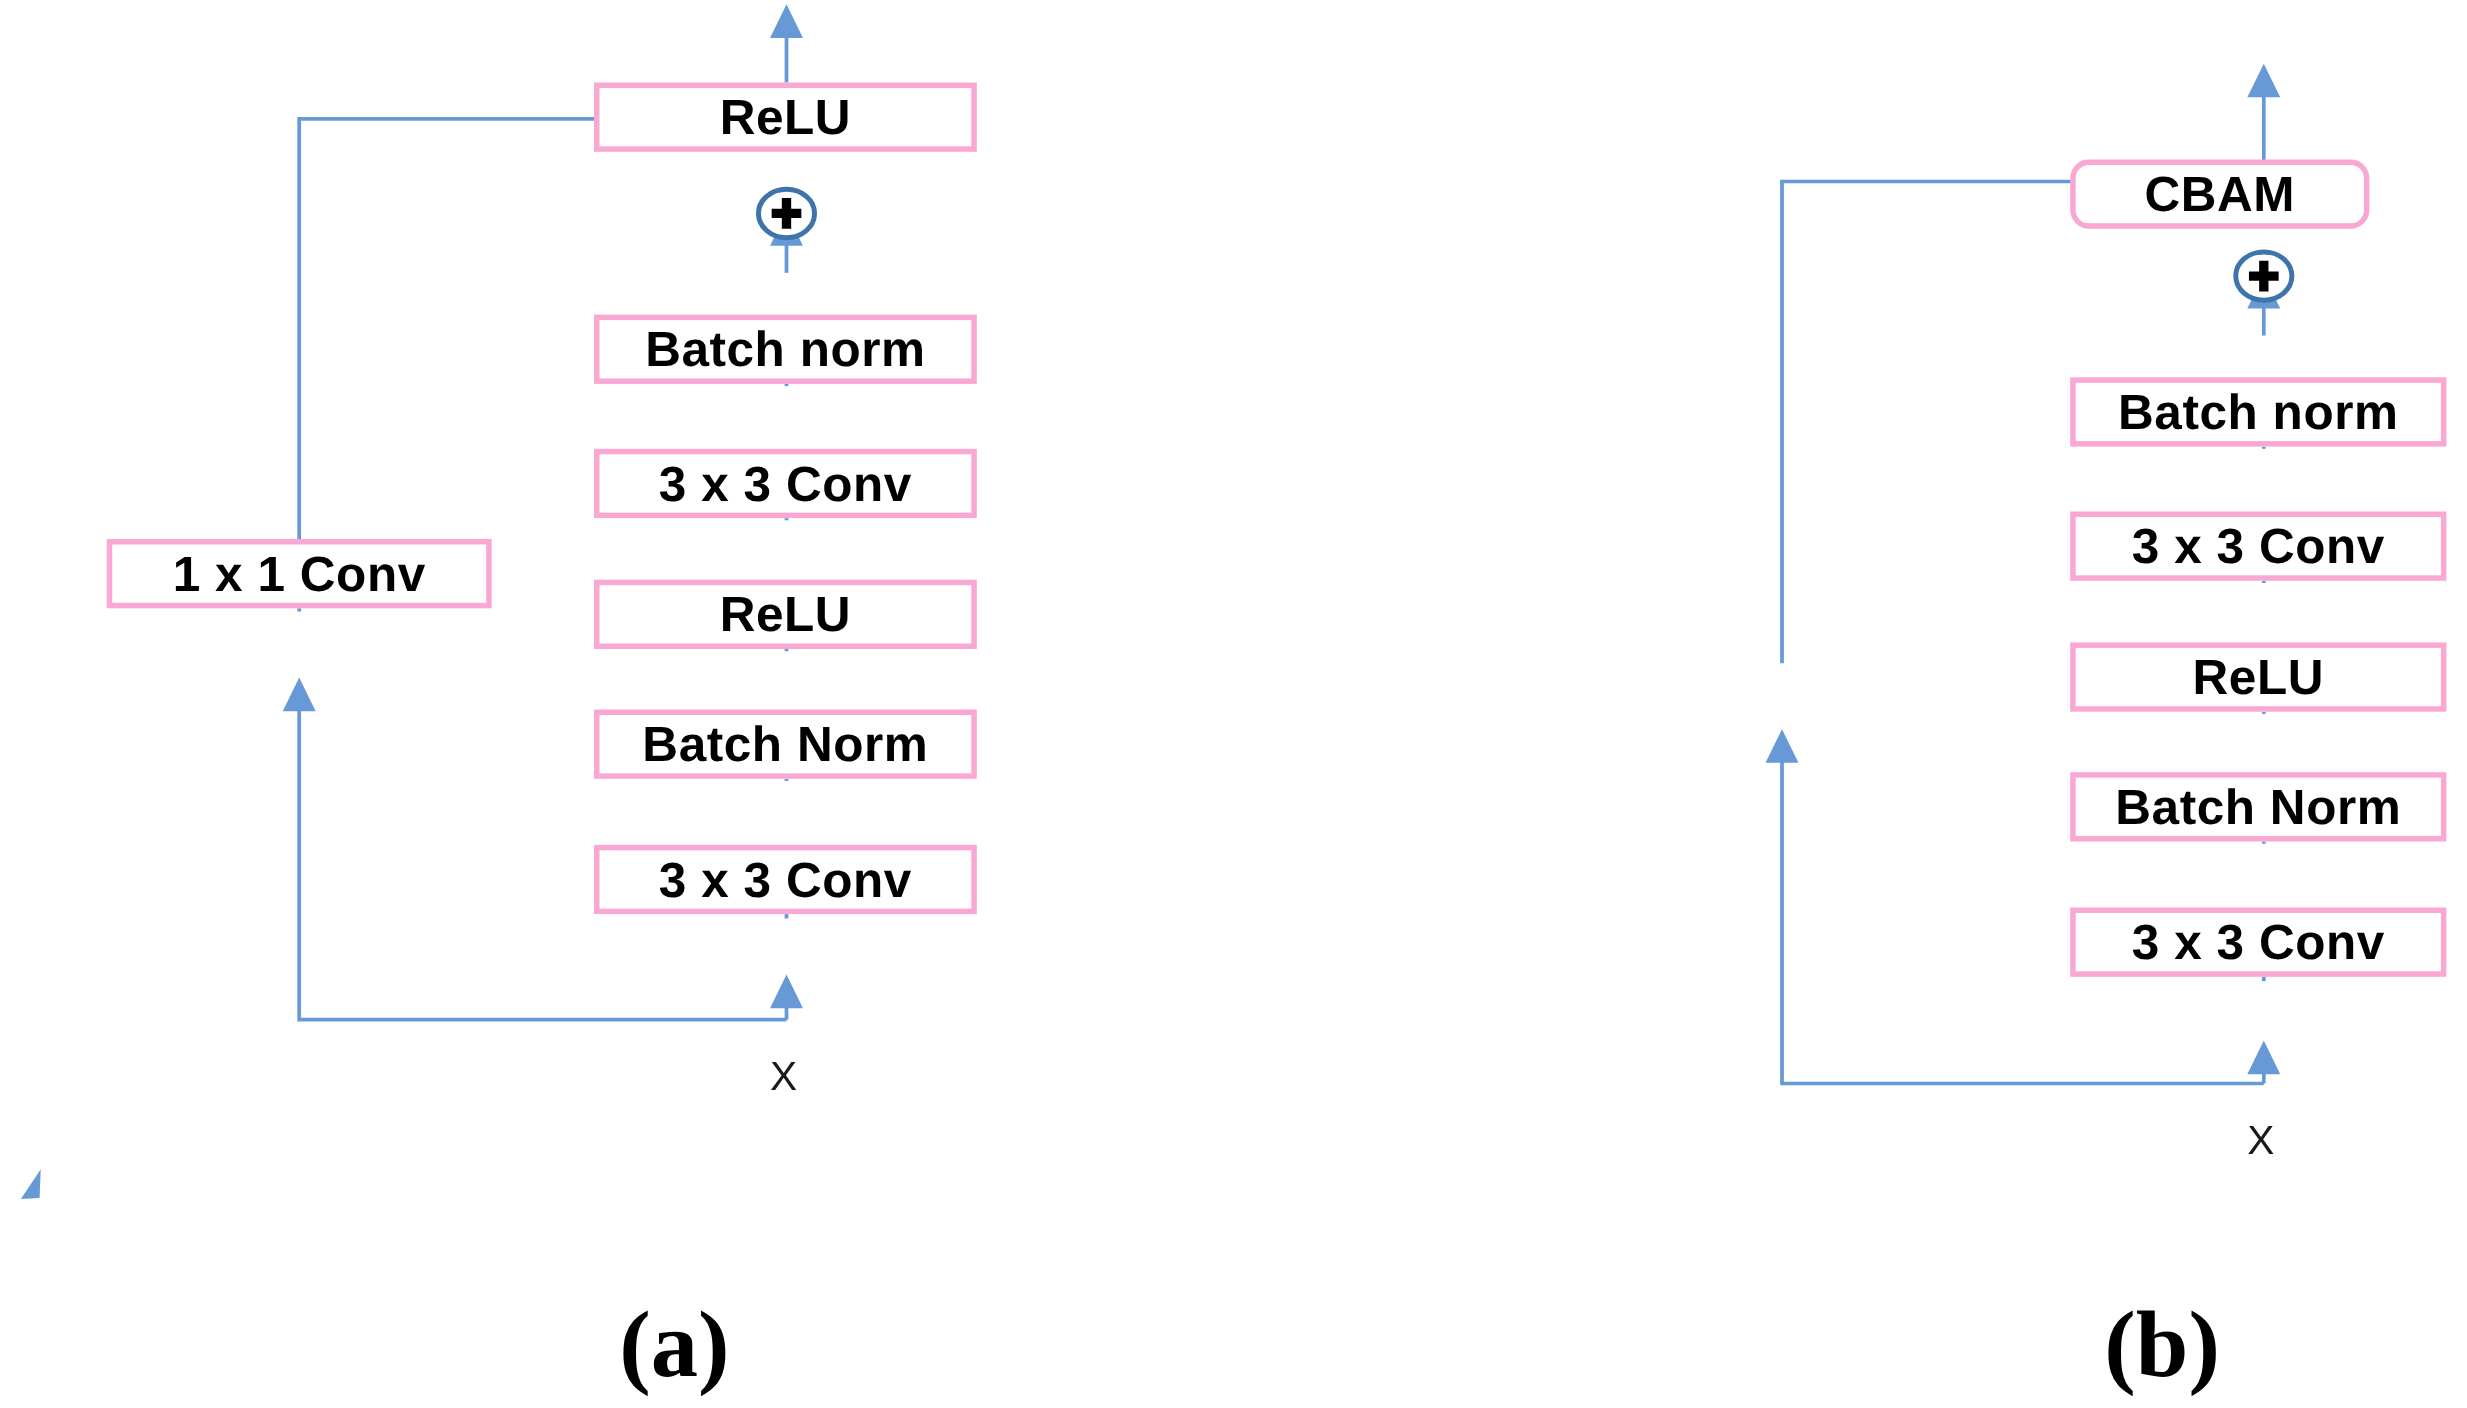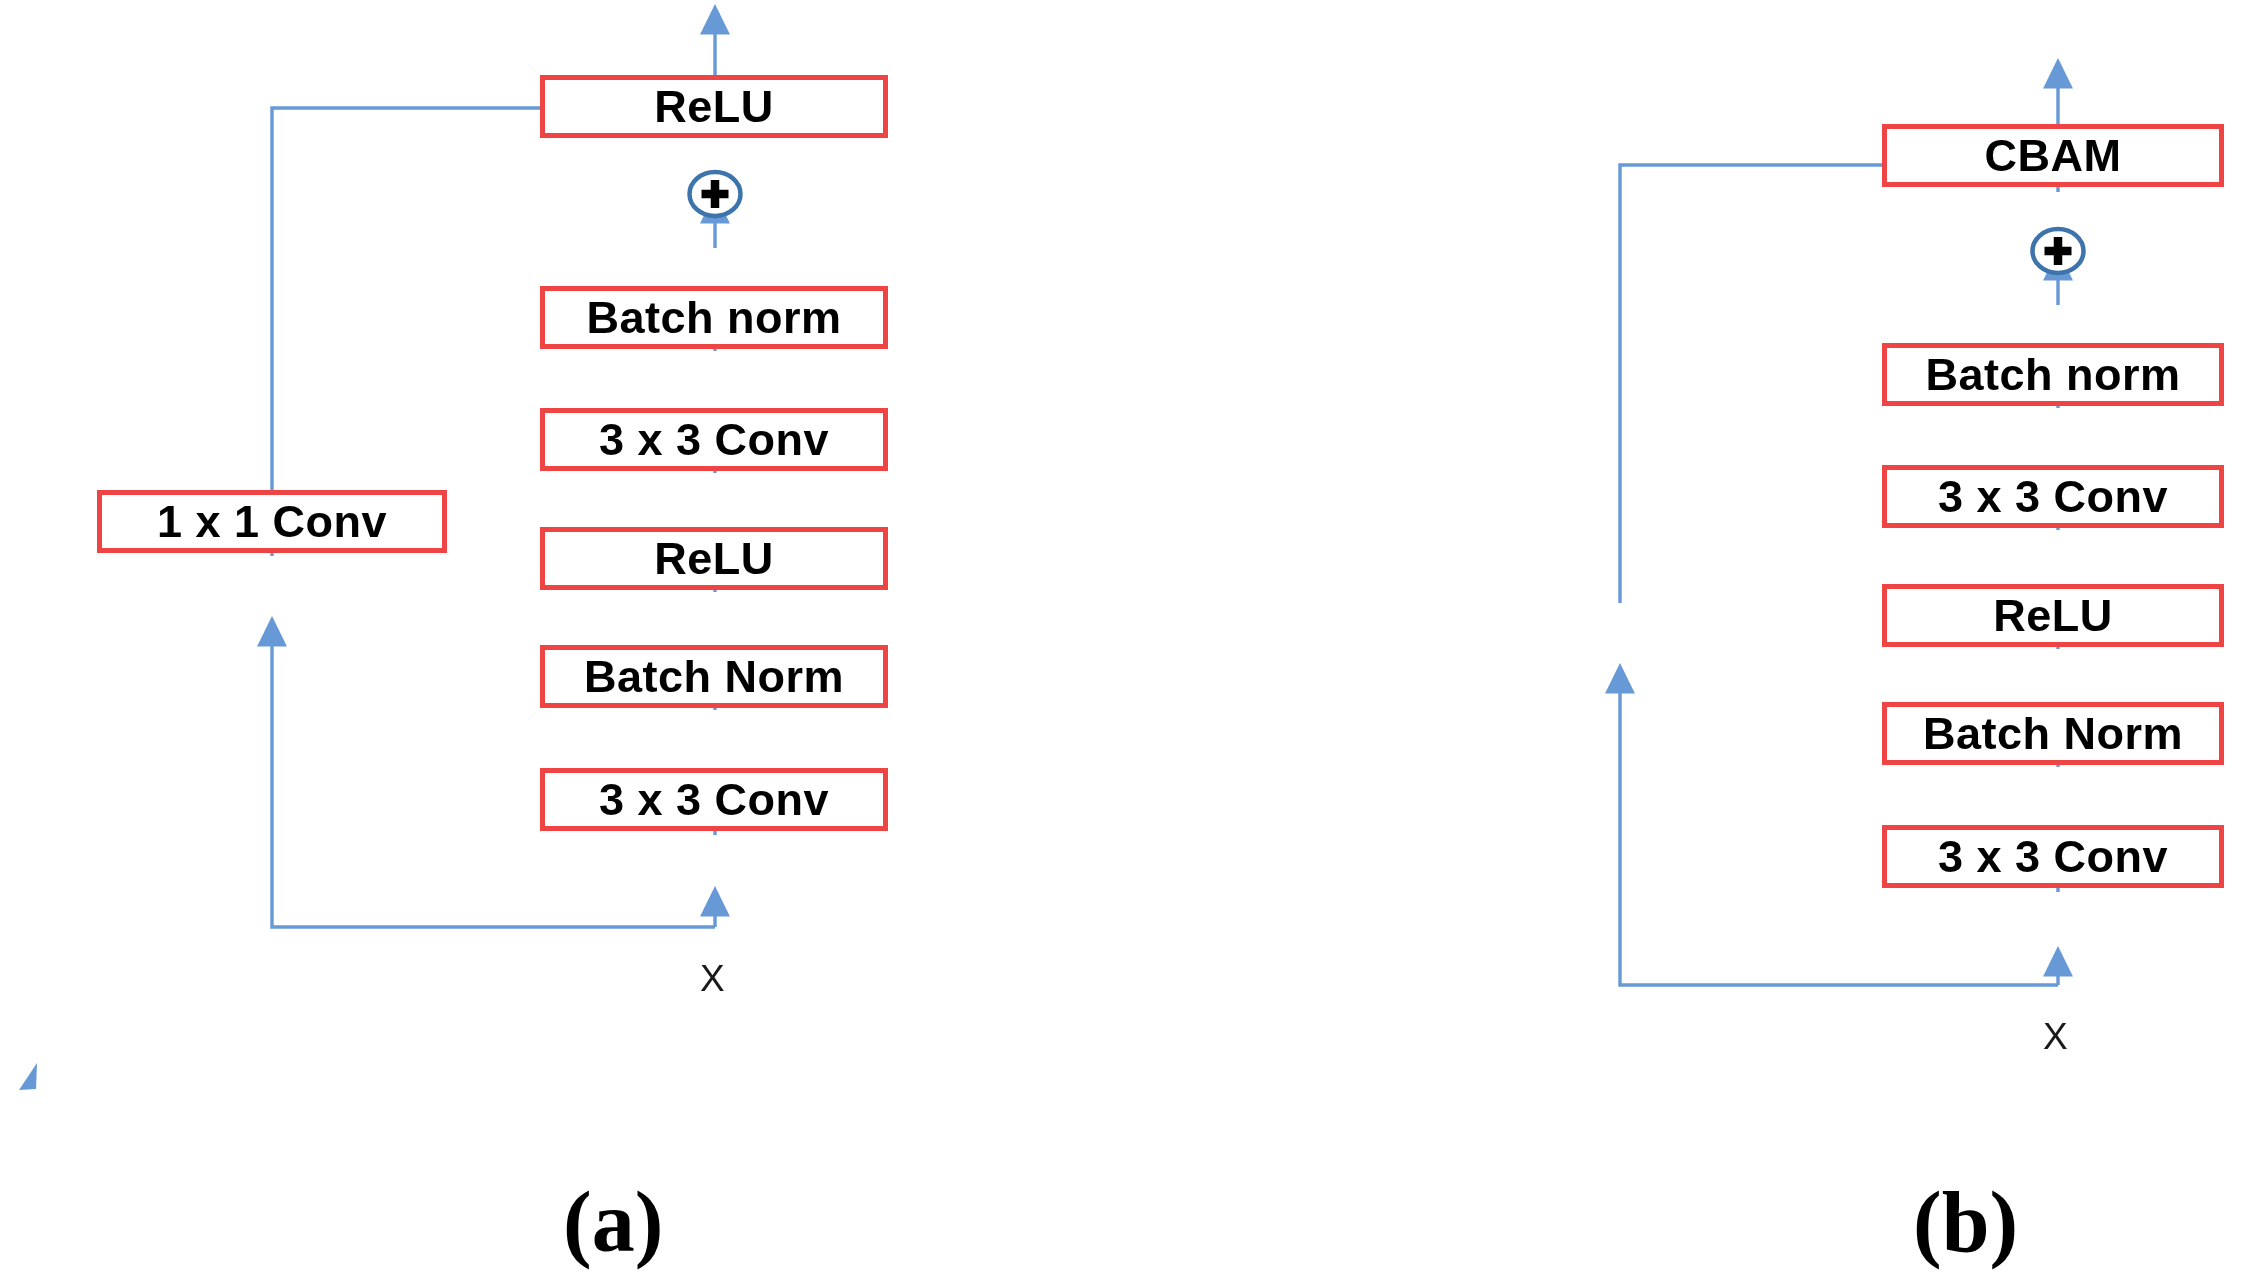--- a/index.html
+++ b/index.html
@@ -23,21 +23,21 @@
   svg.wires {
     position: absolute;
     left: 0; top: 0;
     width: 2243px;
     height: 1280px;
     pointer-events: none;
   }
   .node {
     position: absolute;
     box-sizing: border-box;
-    border: 5px solid #ef4444;
+    border: 5px solid #f9a8d4;
     background: #ffffff;
     display: flex;
     align-items: center;
     justify-content: center;
     font-family: "Liberation Sans", sans-serif;
     font-weight: bold;
     font-size: 45px;
     color: #000000;
     letter-spacing: 0.5px;
     line-height: 1;
@@ -143,21 +143,21 @@
   </div>
 
   <div class="xlabel" style="left:700px; top:958px;">
     <span>X</span>
   </div>
 
   <div class="caption" style="left:563px; top:1172px;">
     <span>(a)</span>
   </div>
 
-  <div class="node" style="left:1882px; top:124px; width:342px; height:63px;">
+  <div class="node" style="left:1882px; top:145px; width:272px; height:63px;border-radius:17px;">
     <span>CBAM</span>
   </div>
 
   <div class="plus-badge" style="left:2028px; top:225px; width:60px; height:52px;">
     <svg width="60" height="52" viewBox="0 0 60 52" xmlns="http://www.w3.org/2000/svg">
       <ellipse cx="30" cy="26" rx="25.5" ry="22" fill="#ffffff" stroke="#3d74ab" stroke-width="4.5"></ellipse>
       <path d="M30,12 L30,40 M16.5,26 L43.5,26" stroke="#000000" stroke-width="8.5" stroke-linecap="butt"></path>
     </svg>
   </div>
 

